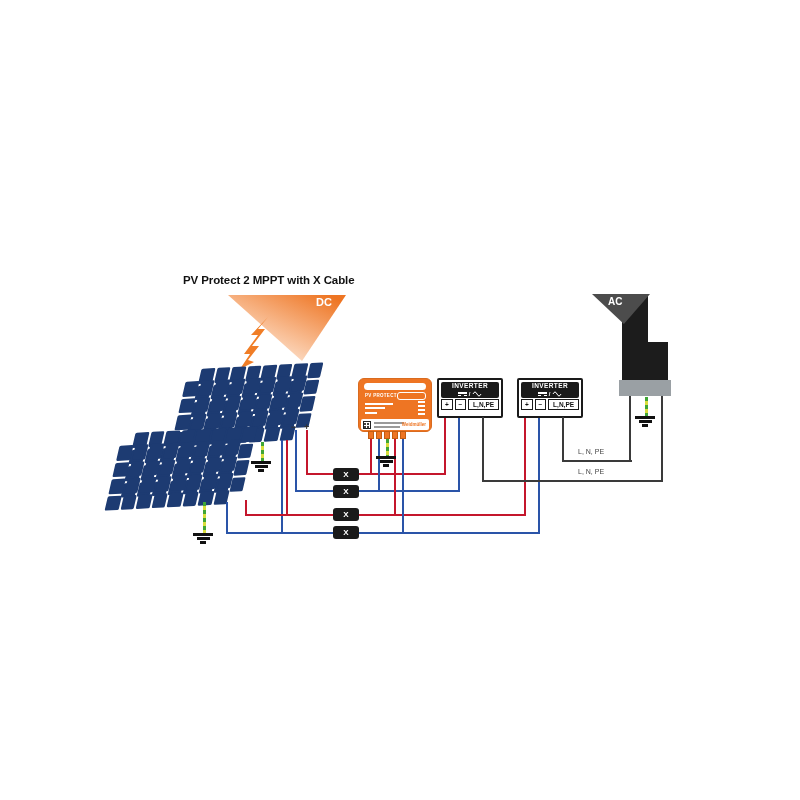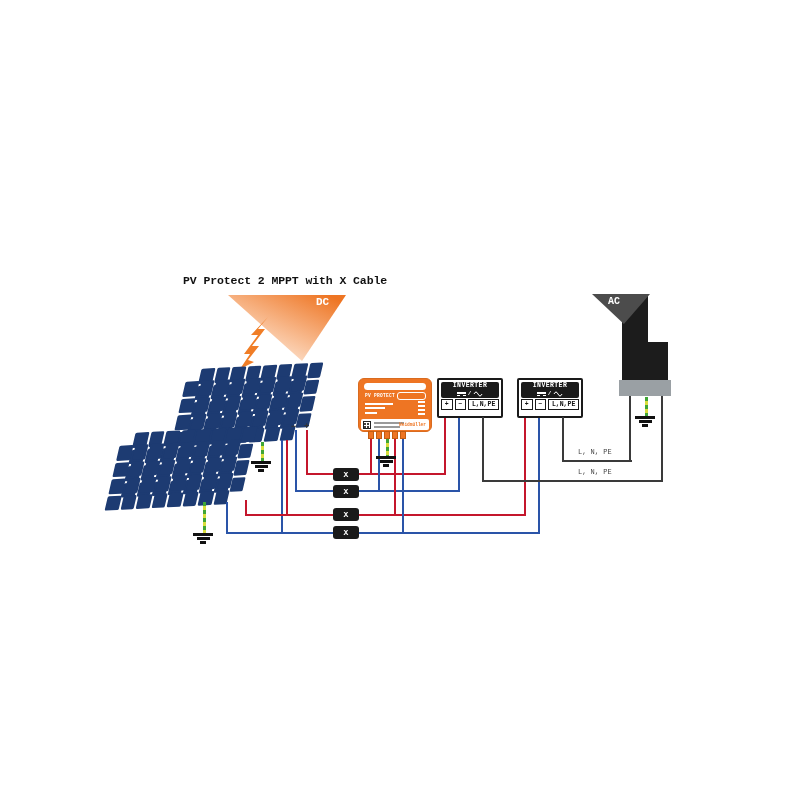--- a/index.html
+++ b/index.html
@@ -1,17 +1,17 @@
 <!DOCTYPE html>
 <html><head>
 <meta charset="utf-8">
 <style>
   html,body{margin:0;padding:0;background:#fff;}
   #canvas{position:relative;width:800px;height:800px;background:#fff;overflow:hidden;
-          font-family:Liberation Mono, monospace;}
+          font-family:Liberation Sans, sans-serif;}
   .abs{position:absolute;}
   .wire{position:absolute;}
   .red{background:#c4162c;}
   .blue{background:#2a54a8;}
   .blk{background:#3a3a3a;}
   .pe{position:absolute;width:3px;background:repeating-linear-gradient(180deg,#3fa535 0 4px,#d8dd3b 4px 8px);}
   .ground{position:absolute;width:20px;}
   .ground i{display:block;background:#111;height:3px;margin:0 auto 1px auto;}
   .ground i:nth-child(1){width:20px;}
   .ground i:nth-child(2){width:13px;}

